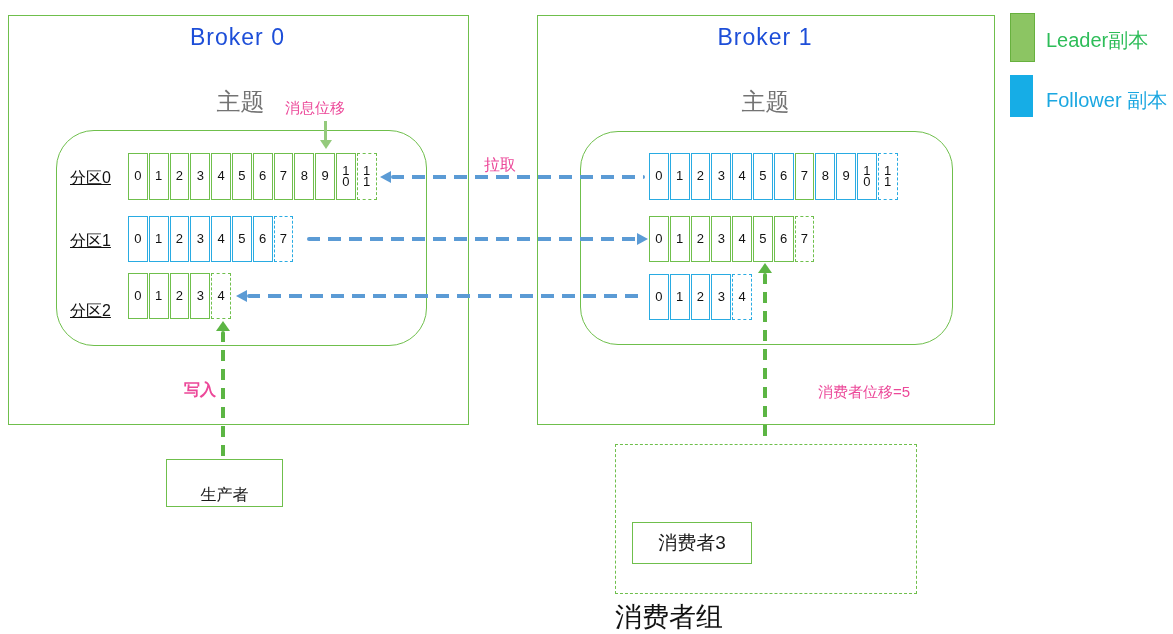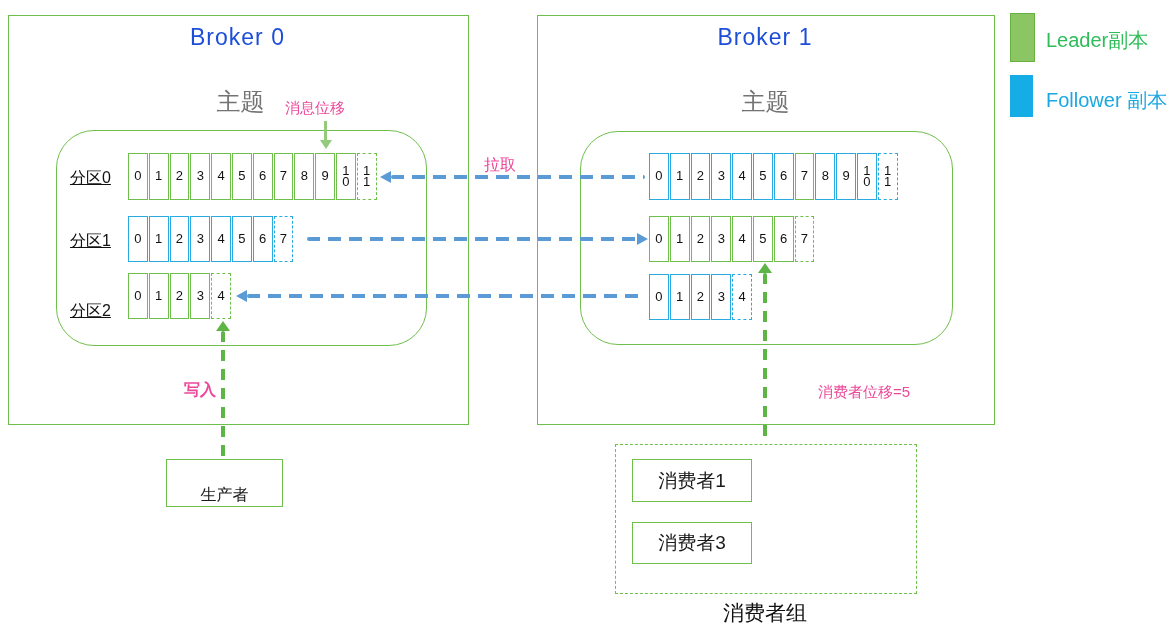--- a/index.html
+++ b/index.html
@@ -64,21 +64,21 @@
 
   .outlined-box{position:absolute;border:1.5px solid var(--green-line);display:flex;align-items:center;justify-content:center;background:#fff;}
   #producer-box{left:166px;top:459px;width:115px;height:46px;font-size:16px;align-items:flex-end;}
 
   #consumer-group-box{position:absolute;left:615px;top:444px;width:300px;height:148px;border:1.5px dashed var(--green-line);background:#fff;}
   .consumer-box{position:absolute;border:1.5px solid var(--green-line);display:flex;align-items:center;justify-content:center;font-size:19px;background:#fff;}
   #consumer1{left:632px;top:459px;width:118px;height:41px;}
   #consumer2{left:777px;top:459px;width:121px;height:41px;}
   #consumer3{left:632px;top:522px;width:118px;height:40px;}
   #consumer4{left:777px;top:522px;width:121px;height:40px;}
-  #consumer-group-label{position:absolute;left:615px;top:599px;width:300px;text-align:center;font-size:21px;color:#111;}
+  #consumer-group-label{position:absolute;left:615px;top:599px;width:300px;text-align:left;font-size:27px;color:#111;}
 
   .legend-swatch{position:absolute;}
   #legend-leader-swatch{left:1010px;top:13px;width:23px;height:47px;background:var(--green-fill);border:1px solid #67b13e;}
   #legend-follower-swatch{left:1010px;top:75px;width:23px;height:42px;background:var(--blue-fill);}
   .legend-label{position:absolute;font-size:20px;white-space:nowrap;}
   #legend-leader-label{left:1046px;top:27px;color:var(--green-text);}
   #legend-follower-label{left:1046px;top:87px;color:var(--blue-text);text-align:right;}
 </style>
 </head>
 <body>
@@ -283,23 +283,20 @@
   <div class="flow-label" id="write-label">写入</div>
   <div class="outlined-box" id="producer-box">
     <span>生产者</span>
   </div>
 
   <div class="dash-v" style="left:763px;top:273px;height:171px;"></div>
   <div class="head-up" style="left:758px;top:263px;"></div>
   <div class="flow-label" id="consumer-offset-label">消费者位移=5</div>
 
   <div id="consumer-group-box"></div>
-  <div class="consumer-box" id="consumer1">
-    <span>消费者1</span>
-  </div>
   <div class="consumer-box" id="consumer3">
     <span>消费者3</span>
   </div>
   <div id="consumer-group-label">消费者组</div>
 
   <div class="legend-swatch" id="legend-leader-swatch"></div>
   <div class="legend-label" id="legend-leader-label">Leader副本</div>
   <div class="legend-swatch" id="legend-follower-swatch"></div>
   <div class="legend-label" id="legend-follower-label">Follower 副本</div>
 

